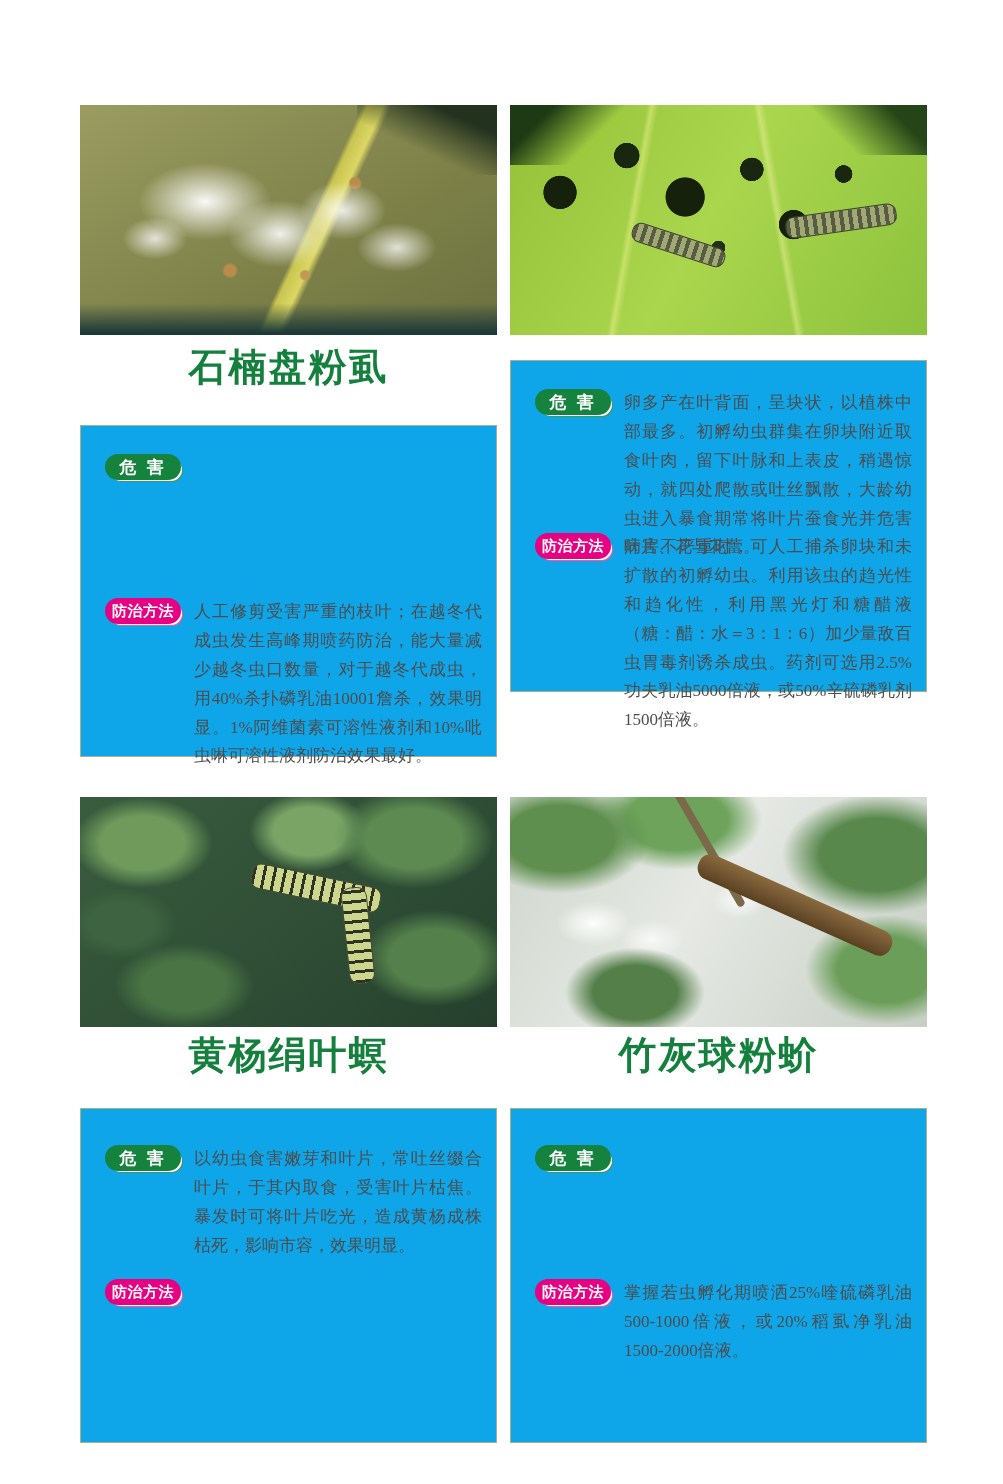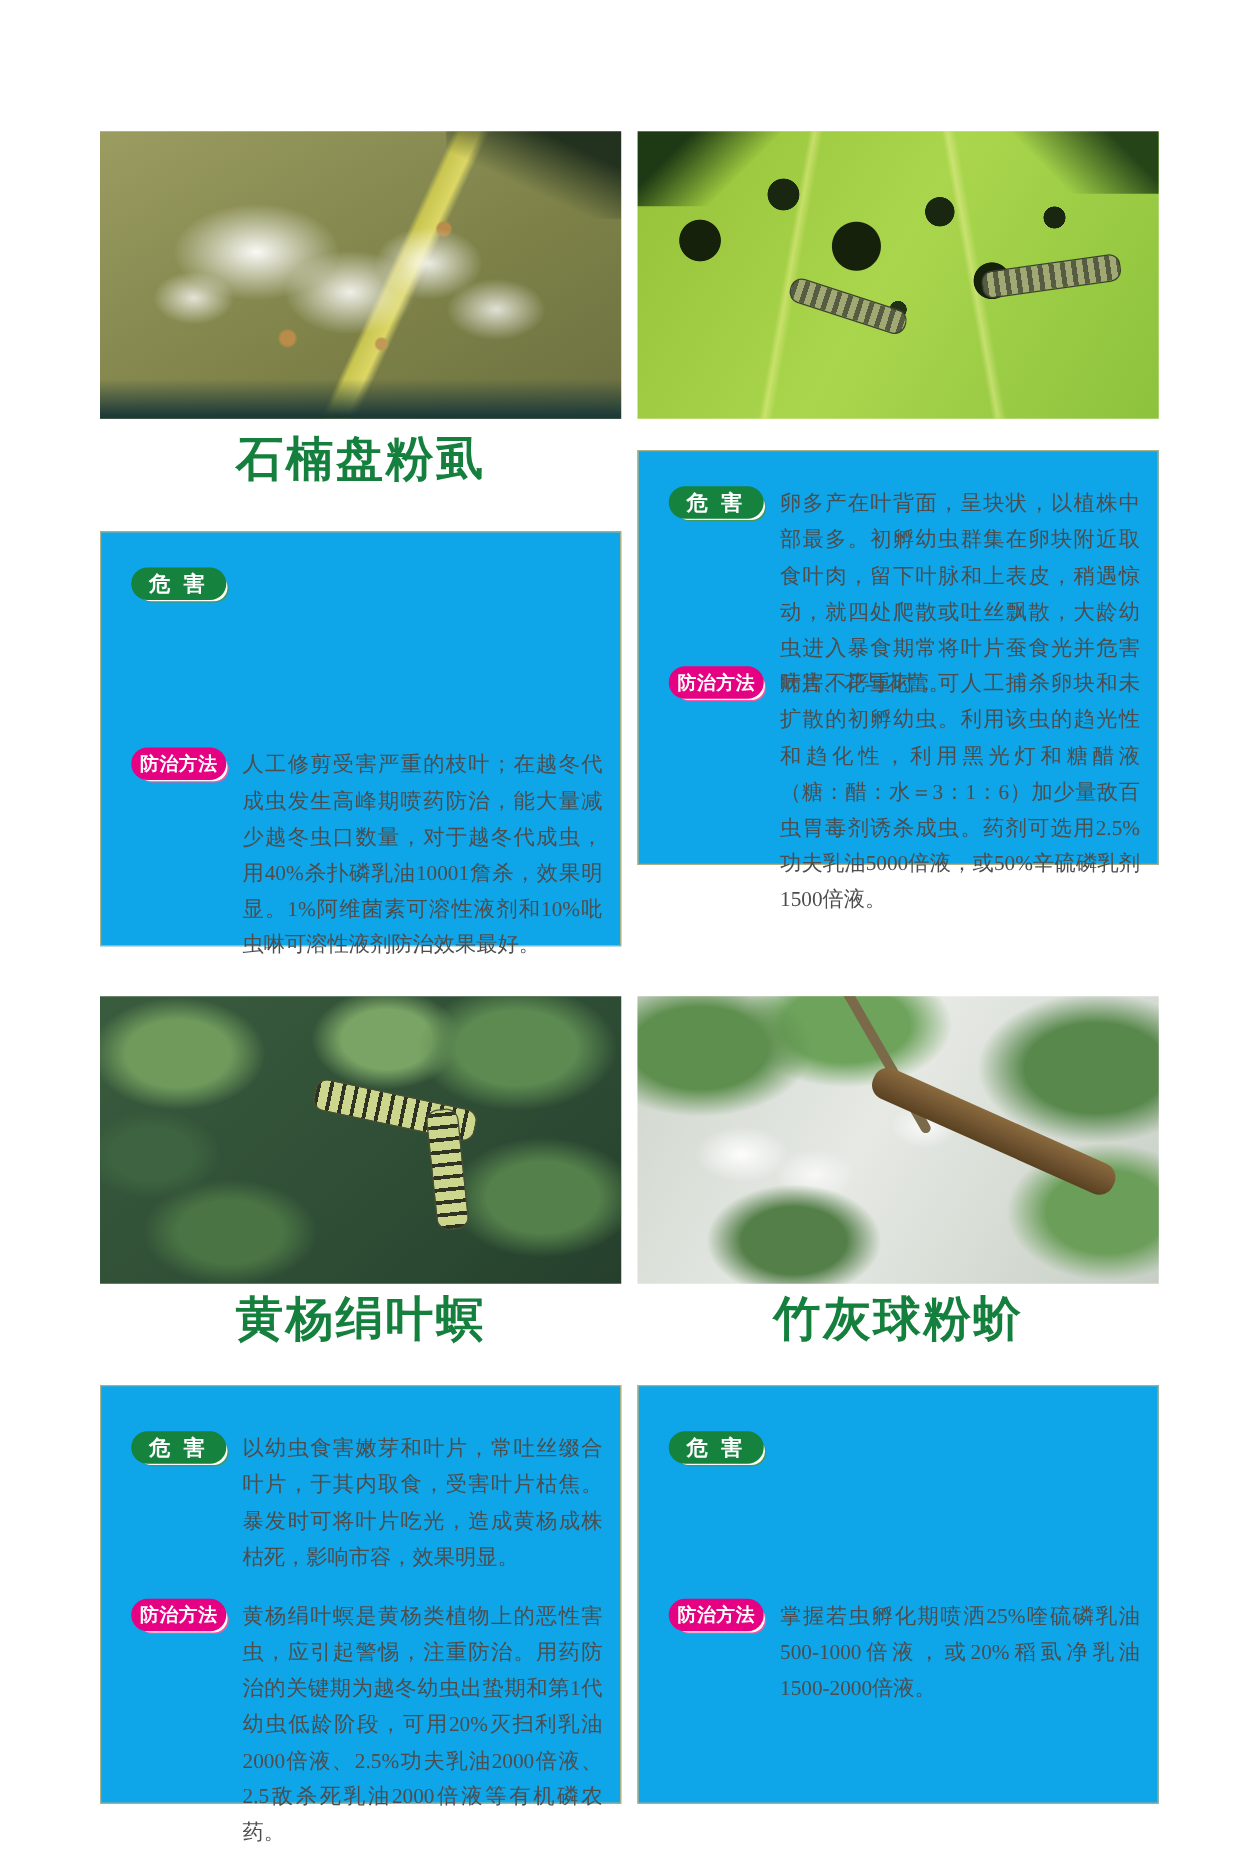--- a/index.html
+++ b/index.html
@@ -146,21 +146,20 @@
         <span class="catbend seg2"></span>
       </div>
       <div class="card-title">黄杨绢叶螟</div>
       <div class="infobox">
         <div class="sec harm">
           <span class="pill green">危 害</span>
           <span class="sec-text">以幼虫食害嫩芽和叶片，常吐丝缀合叶片，于其内取食，受害叶片枯焦。暴发时可将叶片吃光，造成黄杨成株枯死，影响市容，效果明显。</span>
         </div>
         <div class="sec method">
           <span class="pill pink">防治方法</span>
-          <span class="sec-text">黄杨绢叶螟是黄杨类植物上的恶性害虫，应引起警惕，注重防治。用药防治的关键期为越冬幼虫出蛰期和第1代幼虫低龄阶段，可用20%灭扫利乳油2000倍液、2.5%功夫乳油2000倍液、2.5敌杀死乳油2000倍液等有机磷农药。</span>
         </div>
       </div>
     </div>
 
     <div class="card row2">
       <div class="photo p4">
         <span class="twig"></span>
         <span class="branch"></span>
       </div>
       <div class="card-title">竹灰球粉蚧</div>

